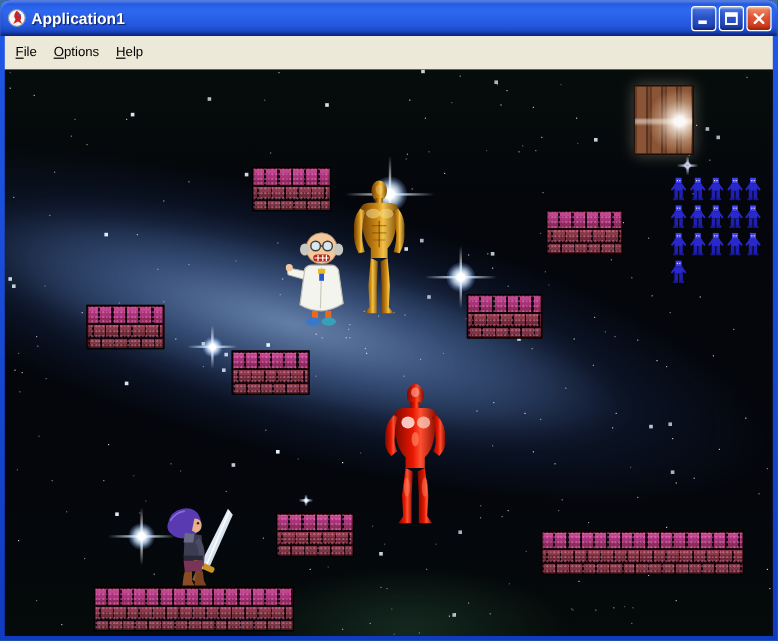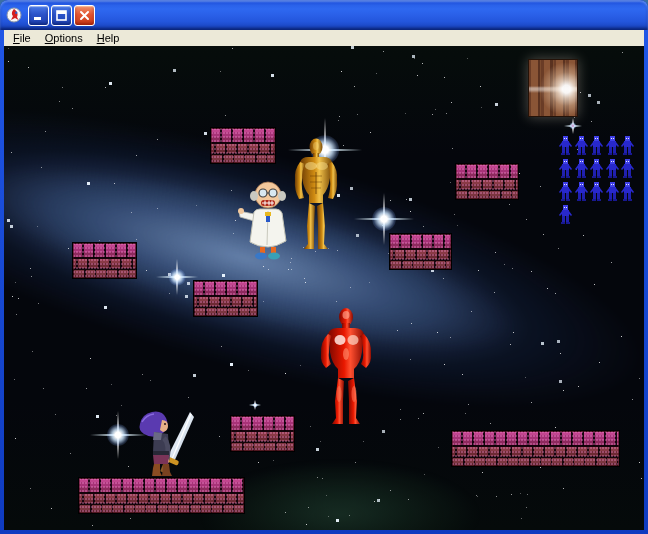--- a/index.html
+++ b/index.html
@@ -15,21 +15,21 @@
     white-space:nowrap;overflow:hidden;}
   .tb-btn{width:21px;height:21px;margin-left:2px;border:1px solid #fff;border-radius:3px;box-sizing:border-box;
     display:flex;align-items:center;justify-content:center;cursor:pointer;
     background:linear-gradient(180deg,#4a7ae8,#2a52c8 45%,#1e42b0);
     box-shadow:inset 0 1px 1px rgba(255,255,255,.5), inset 0 -2px 3px rgba(0,20,90,.55);}
   .tb-btn.close{background:linear-gradient(180deg,#f0926a,#e25432 45%,#c83a14);
     box-shadow:inset 0 1px 1px rgba(255,220,190,.6), inset 0 -2px 3px rgba(120,10,0,.5);}
   .tb-btn svg{display:block;}
   
   .content{flex:1;display:flex;flex-direction:column;margin:0 4px 4px 4px;min-height:0;}
-  .menubar{height:16px;background:#ece9d8;display:flex;align-items:center;font-size:11px;color:#000;
+  .menubar{height:28px;background:#ece9d8;display:flex;align-items:center;font-size:11px;color:#000;
     padding-left:2px;flex:0 0 auto;}
   .menu-item{padding:2px 7px;cursor:default;}
   
   .game{flex:1;position:relative;overflow:hidden;background:#04060c;}
   .neb{position:absolute;pointer-events:none;}
   .neb-band{left:-170px;top:62px;width:820px;height:300px;transform:rotate(15deg);
     background:radial-gradient(ellipse 50% 36% at 50% 50%, rgba(110,150,215,.55), rgba(70,108,178,.38) 48%, rgba(32,58,112,.22) 72%, transparent 100%);
     filter:blur(2px);}
   .neb-core{left:-40px;top:142px;width:560px;height:140px;transform:rotate(15deg);
     background:radial-gradient(ellipse 50% 42% at 50% 50%, rgba(160,195,240,.38), rgba(105,145,210,.22) 55%, transparent 100%);
@@ -182,20 +182,21 @@
   </defs>
 </svg>
 
 <div class="window">
   <div class="titlebar">
     <svg class="app-icon" viewBox="0 0 16 16">
       <circle cx="8" cy="8" r="7" fill="#f8f8f8" stroke="#9098a8" stroke-width="1"></circle>
       <path d="M8,2 C11,4 12.5,7 11,10 L12.5,13 L9,11 L5,13 L7,9 C5,7 6,4 8,2 Z" fill="#d42020"></path>
       <circle cx="10.2" cy="5.8" r="1.2" fill="#3060c0"></circle>
     </svg>
+    <span class="title-text">Application1</span>
     <div class="tb-btn" title="Minimize">
       <svg width="11" height="11" viewBox="0 0 11 11">
         <rect x="1" y="7" width="7" height="3" fill="#fff"></rect>
       </svg>
     </div>
     <div class="tb-btn" title="Maximize">
       <svg width="11" height="11" viewBox="0 0 11 11">
         <rect x="1" y="1" width="9" height="9" fill="none" stroke="#fff" stroke-width="1.6"></rect>
         <rect x="1" y="1" width="9" height="3" fill="#fff"></rect>
       </svg>

